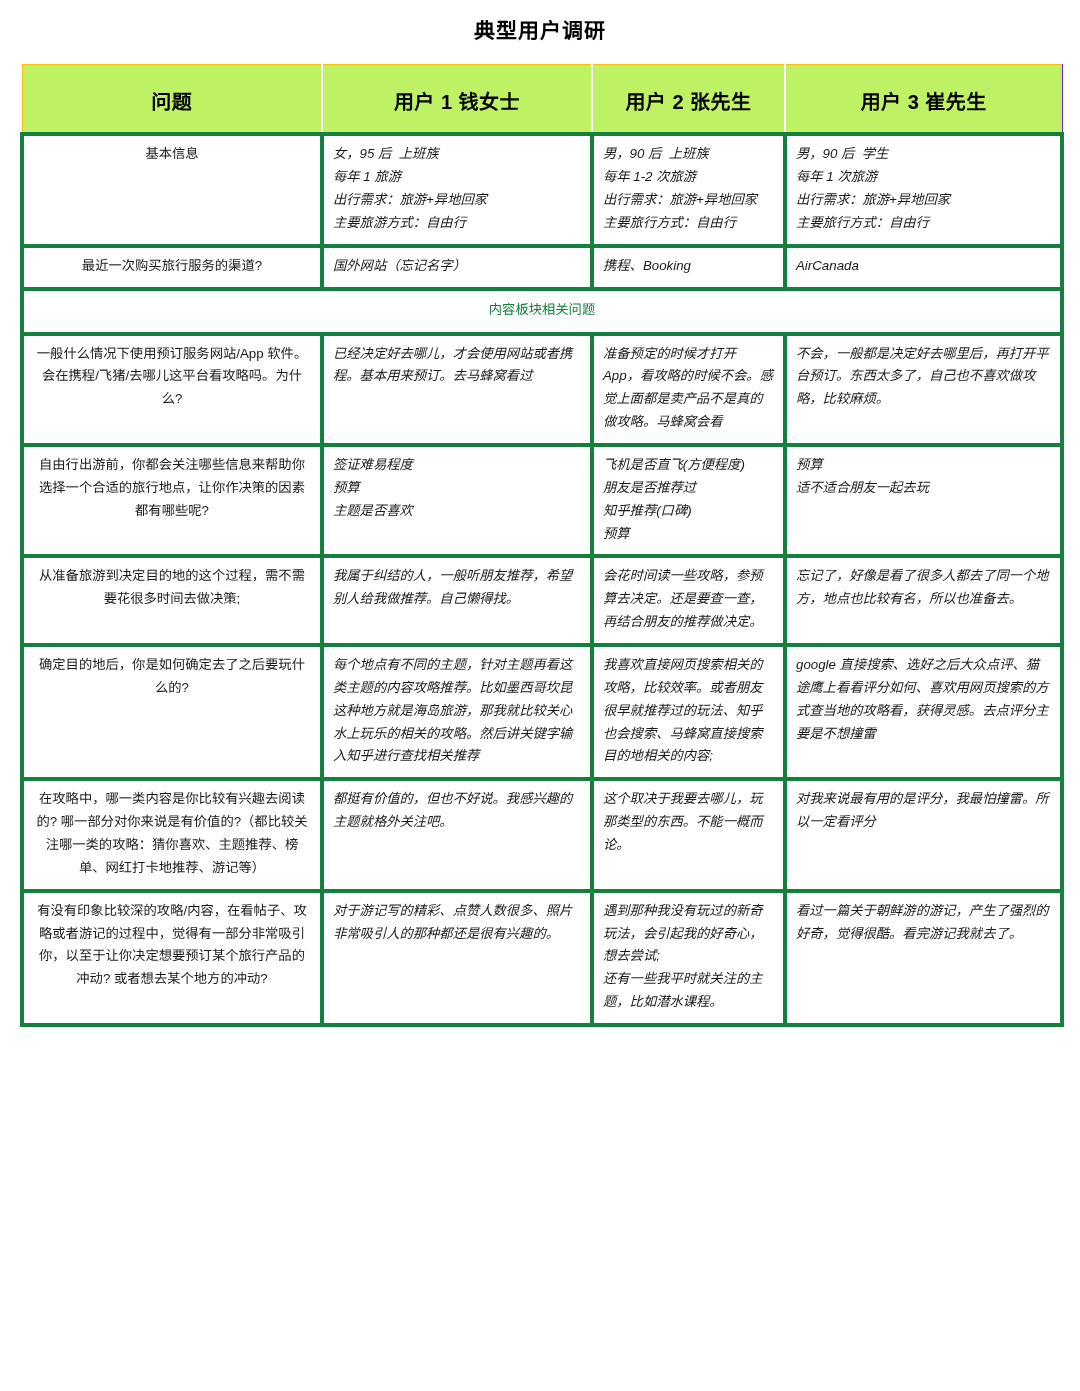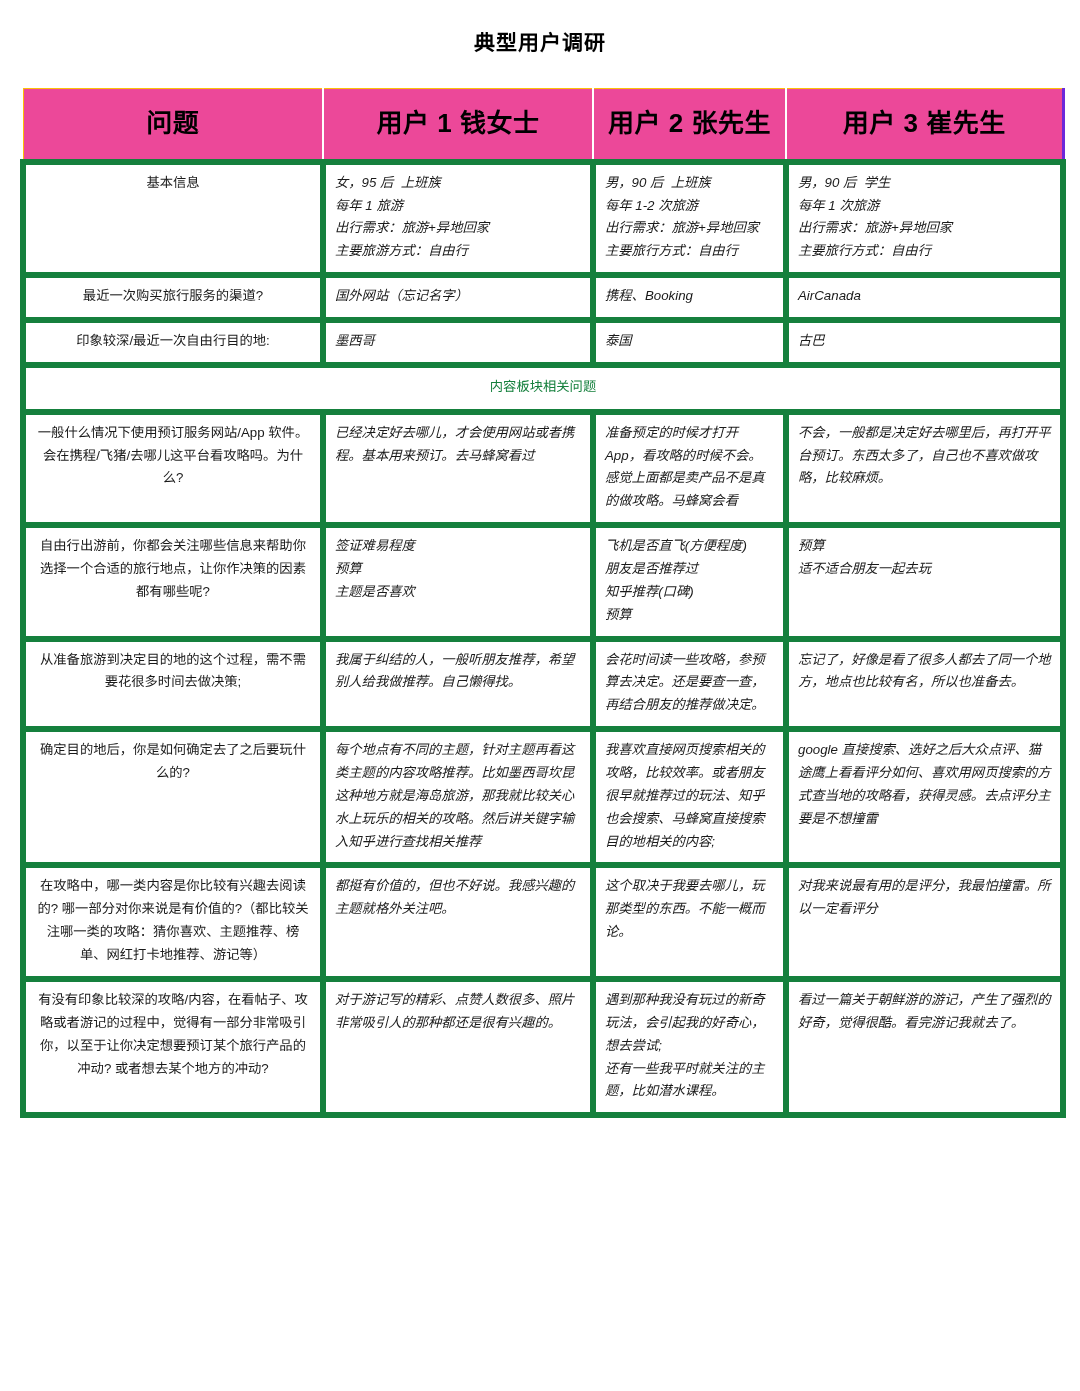--- a/index.html
+++ b/index.html
@@ -20,62 +20,62 @@
     box-sizing: border-box;
     padding: 0;
   }
   .doc-title {
     text-align: center;
     font-size: 21px;
     font-weight: bold;
     color: #000000;
     letter-spacing: 1px;
     padding: 14px 0 20px 0;
-    margin: 12px;
+    margin: 0;
   }
   .table-wrap {
     padding: 0 20px 20px 20px;
     box-sizing: border-box;
   }
   table.survey {
     width: 1040px;
     border-collapse: collapse;
     table-layout: fixed;
     font-size: 13.3px;
     line-height: 1.72;
   }
   table.survey col.c-q    { width: 300px; }
   table.survey col.c-u1   { width: 270px; }
   table.survey col.c-u2   { width: 193px; }
   table.survey col.c-u3   { width: 277px; }
 
   table.survey th,
   table.survey td {
-    border: 6px solid #15803d;
+    border: 4px solid #15803d;
     vertical-align: top;
     padding: 7px 9px 9px 9px;
     box-sizing: border-box;
     word-break: break-word;
     overflow-wrap: break-word;
   }
   table.survey thead th {
-    background: #ec4899;
+    background: #bef264;
     border: 1px solid #fbbf08;
     border-right: 2px solid #ffffff;
     color: #000000;
-    font-size: 26px;
+    font-size: 20px;
     font-weight: bold;
     text-align: center;
     vertical-align: middle;
     letter-spacing: 0.5px;
-    padding: 12px 6px 13px 6px;
+    padding: 20px 6px 13px 6px;
     height: 43px;
   }
   table.survey thead th:last-child {
-    border-right: 3px solid #6d28d9;
+    border-right: 1px solid #6d28d9;
   }
   td.q-cell {
     text-align: center;
     color: #1a1a1a;
   }
   td.a-cell {
     text-align: left;
     color: #1a1a1a;
     font-style: italic;
   }
@@ -143,34 +143,20 @@
             <td class="a-cell">
               <span class="cell-line">国外网站（忘记名字）</span>
             </td>
             <td class="a-cell">
               <span class="cell-line">携程、Booking</span>
             </td>
             <td class="a-cell">
               <span class="cell-line">AirCanada</span>
             </td>
           </tr>
-          <tr>
-            <td class="q-cell">
-              <span class="cell-line">印象较深/最近一次自由行目的地:</span>
-            </td>
-            <td class="a-cell">
-              <span class="cell-line">墨西哥</span>
-            </td>
-            <td class="a-cell">
-              <span class="cell-line">泰国</span>
-            </td>
-            <td class="a-cell">
-              <span class="cell-line">古巴</span>
-            </td>
-          </tr>
           <tr class="section-row">
             <td colspan="4">内容板块相关问题</td>
           </tr>
           <tr>
             <td class="q-cell">
               <span class="cell-line">一般什么情况下使用预订服务网站/App 软件。会在携程/飞猪/去哪儿这平台看攻略吗。为什么?</span>
             </td>
             <td class="a-cell">
               <span class="cell-line">已经决定好去哪儿，才会使用网站或者携程。基本用来预订。去马蜂窝看过</span>
             </td>

